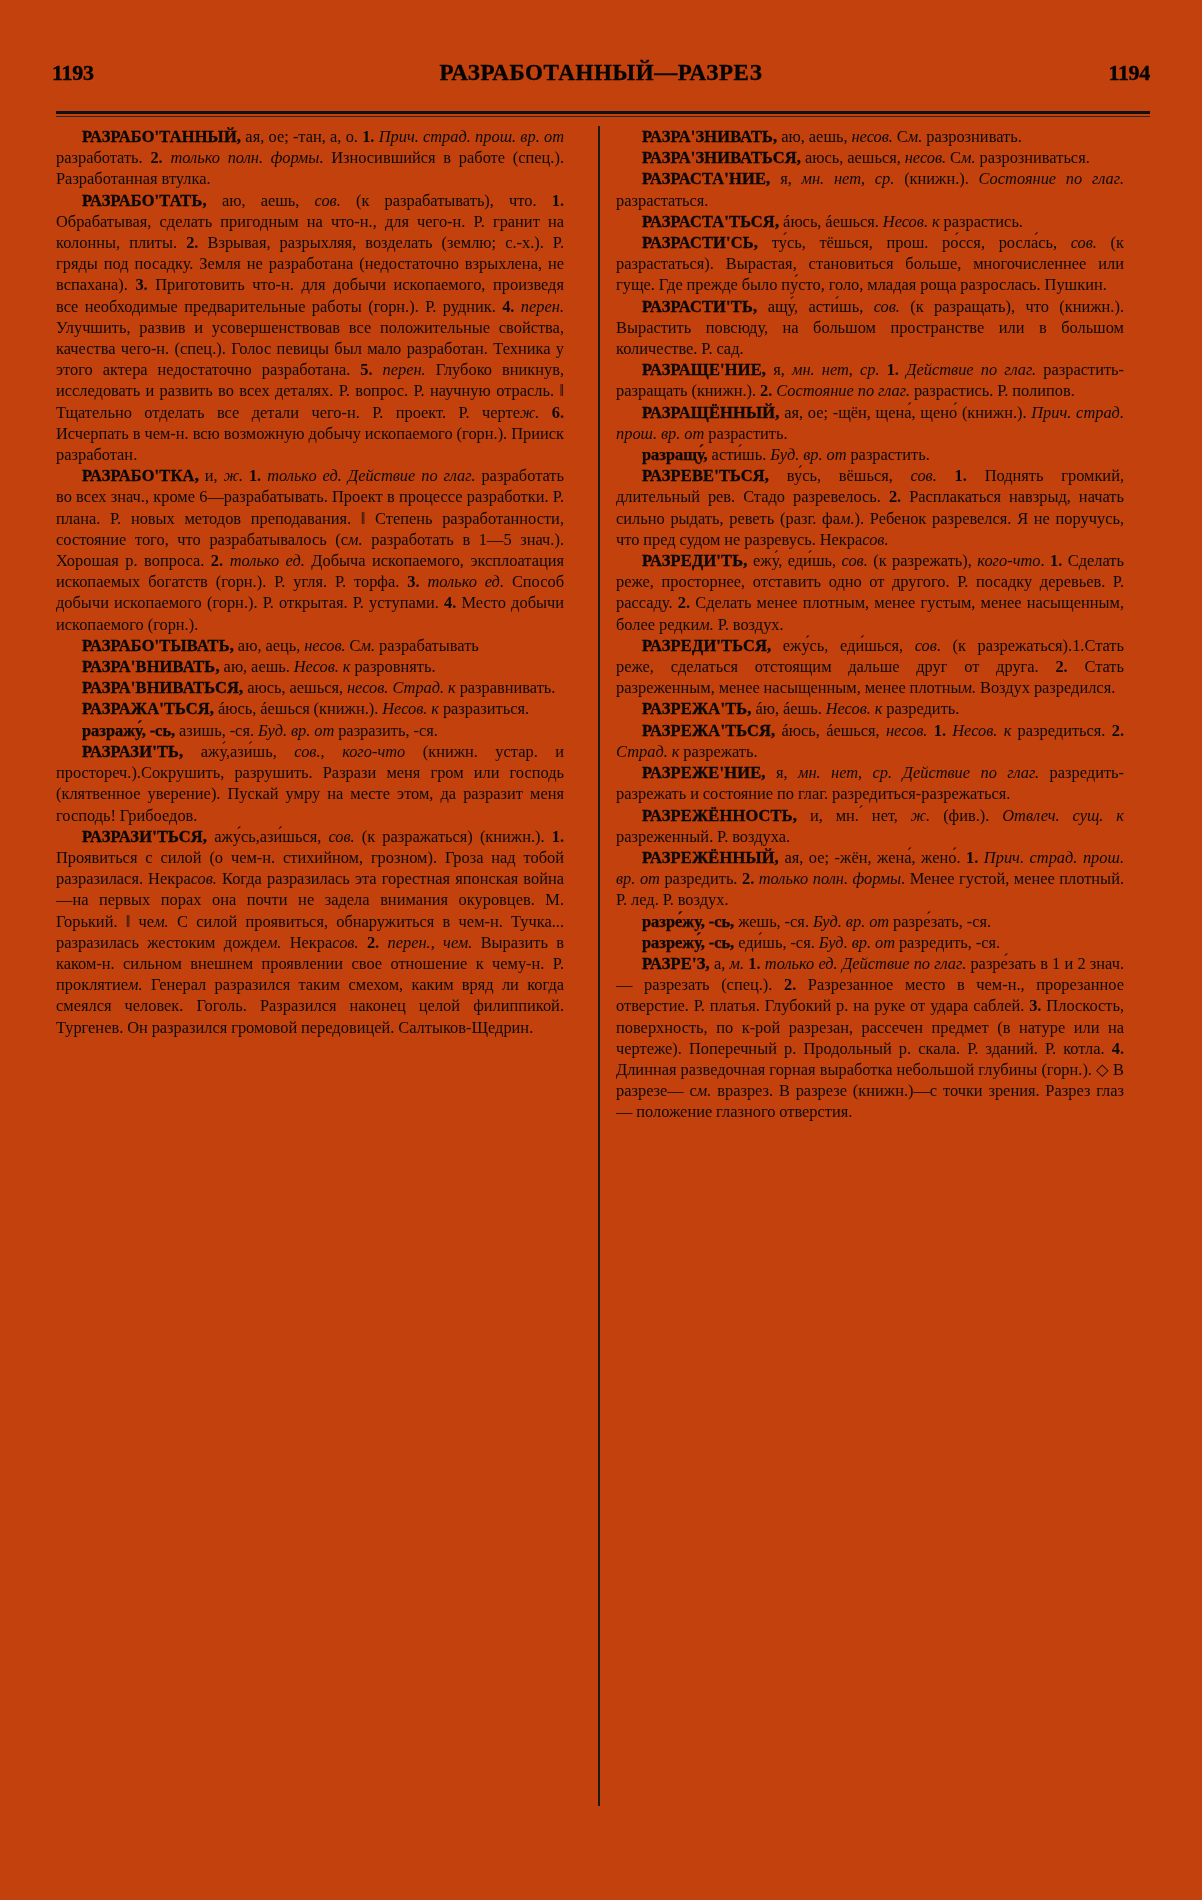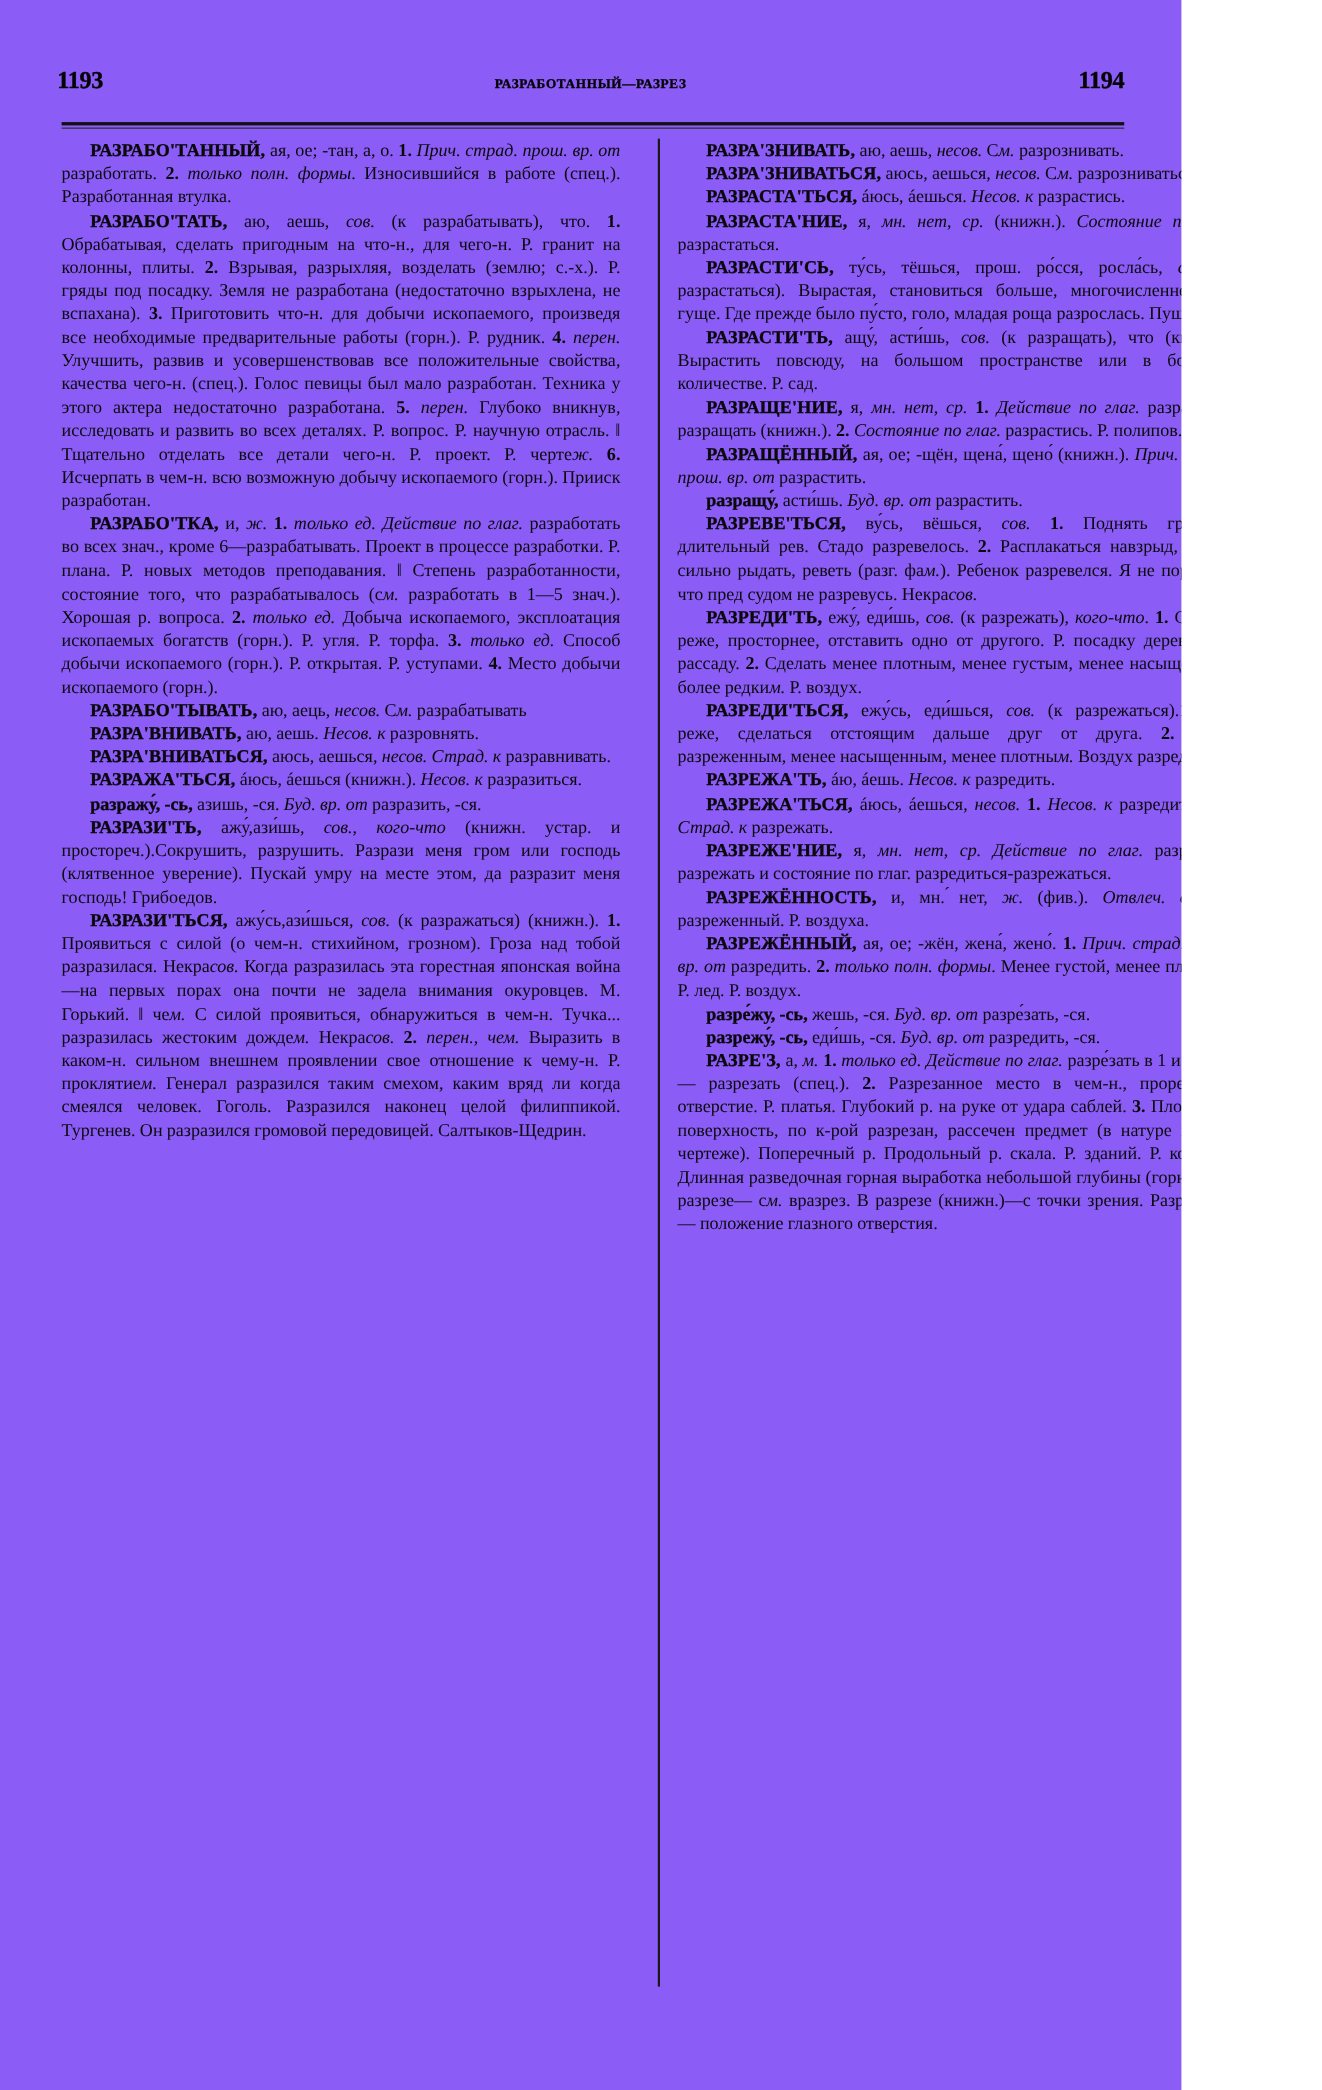--- a/index.html
+++ b/index.html
@@ -5,23 +5,23 @@
   html, body {
     margin: 0;
     padding: 0;
     background: #ffffff;
   }
   body {
     font-family: "Liberation Serif", "DejaVu Serif", serif;
   }
   .page {
     position: relative;
-    width: 1074px;
+    width: 1202px;
     height: 1900px;
-    background: #8b5cf6;
+    background: #c2410c;
     overflow: hidden;
     box-sizing: border-box;
   }
 
   
   .running-head {
     position: absolute;
     left: 52px;
     right: 52px;
     top: 60px;
@@ -33,21 +33,21 @@
   }
   .folio {
     font-weight: bold;
     font-size: 22px;
     letter-spacing: -0.3px;
     color: #050505;
     -webkit-text-stroke: 0.35px #000;
   }
   .head-title {
     font-weight: bold;
-    font-size: 12px;
+    font-size: 23px;
     letter-spacing: 0.6px;
     color: #050505;
     -webkit-text-stroke: 0.3px #000;
     white-space: nowrap;
   }
 
   
   .rule-top {
     position: absolute;
     left: 56px;
@@ -134,22 +134,22 @@
         <p class="entry"><span class="hw">РАЗРА'ВНИВАТЬ,</span><span> аю, аешь. <i>Не<i>сов.</i> к</i> разровнять.</span></p>
         <p class="entry"><span class="hw">РАЗРА'ВНИВАТЬСЯ,</span><span> аюсь, аешься, <i>не<i>сов.</i></i> <i>Страд. к</i> разравнивать.</span></p>
         <p class="entry"><span class="hw">РАЗРАЖА'ТЬСЯ,</span><span> áюсь, áешься (книжн.). <i>Не<i>сов.</i> к</i> разразиться.</span></p>
         <p class="entry"><span class="hw-lc">разражу́, -сь,</span><span> азишь, -ся. <i>Буд. вр. от</i> разразить, -ся.</span></p>
         <p class="entry"><span class="hw">РАЗРАЗИ'ТЬ,</span><span> ажу́,ази́шь, <i>сов.</i>, <i>кого-что</i> (книжн. устар. и простореч.).Сокрушить, разрушить. Разрази меня гром или господь (клятвенное уверение). Пускай умру на месте этом, да разразит меня господь! Грибоедов.</span></p>
         <p class="entry"><span class="hw">РАЗРАЗИ'ТЬСЯ,</span><span> ажу́сь,ази́шься, <i>сов.</i> (к разражаться) (книжн.). <b>1.</b> Проявиться с силой (о чем-н. стихийном, грозном). Гроза над тобой разразилася. Некра<i>сов.</i> Когда разразилась эта горестная японская война—на первых порах она почти не задела внимания окуровцев. М. Горький. ‖ че<i>м.</i> С силой проявиться, обнаружиться в чем-н. Тучка... разразилась жестоким дожде<i>м.</i> Некра<i>сов.</i> <b>2.</b> <i>перен., че<i>м.</i></i> Выразить в каком-н. сильном внешнем проявлении свое отношение к чему-н. Р. проклятие<i>м.</i> Генерал разразился таким смехом, каким вряд ли когда смеялся человек. Гоголь. Разразился наконец целой филиппикой. Тургенев. Он разразился громовой передовицей. Салтыков-Щедрин.</span></p>
       </div>
     <div class="col" id="col-right">
         <p class="entry"><span class="hw">РАЗРА'ЗНИВАТЬ,</span><span> аю, аешь, <i>не<i>сов.</i></i> С<i>м.</i> разрознивать.</span></p>
         <p class="entry"><span class="hw">РАЗРА'ЗНИВАТЬСЯ,</span><span> аюсь, аешься, <i>не<i>сов.</i></i> С<i>м.</i> разрозниваться.</span></p>
+        <p class="entry"><span class="hw">РАЗРАСТА'НИЕ,</span><span> я, <i>мн. нет</i>, <i>ср.</i> (книжн.). <i>Состояние по глаг.</i> разрастаться.</span></p>
         <p class="entry"><span class="hw">РАЗРАСТА'ТЬСЯ,</span><span> áюсь, áешься. <i>Не<i>сов.</i> к</i> разрастись.</span></p>
-        <p class="entry"><span class="hw">РАЗРАСТА'НИЕ,</span><span> я, <i>мн. нет</i>, <i>ср.</i> (книжн.). <i>Состояние по глаг.</i> разрастаться.</span></p>
         <p class="entry"><span class="hw">РАЗРАСТИ'СЬ,</span><span> ту́сь, тёшься, прош. ро́сся, росла́сь, <i>сов.</i> (к разрастаться). Вырастая, становиться больше, многочисленнее или гуще. Где прежде было пу́сто, голо, младая роща разрослась. Пушкин.</span></p>
         <p class="entry"><span class="hw">РАЗРАСТИ'ТЬ,</span><span> ащу́, асти́шь, <i>сов.</i> (к разращать), что (книжн.). Вырастить повсюду, на большом пространстве или в большом количестве. Р. сад.</span></p>
         <p class="entry"><span class="hw">РАЗРАЩЕ'НИЕ,</span><span> я, <i>мн. нет</i>, <i>ср.</i> <b>1.</b> <i>Действие по глаг.</i> разрастить-разращать (книжн.). <b>2.</b> <i>Состояние по глаг.</i> разрастись. Р. полипов.</span></p>
         <p class="entry"><span class="hw">РАЗРАЩЁННЫЙ,</span><span> ая, ое; -щён, щена́, щено́ (книжн.). <i>Прич. страд. прош. вр. от</i> разрастить.</span></p>
         <p class="entry"><span class="hw-lc">разращу́,</span><span> асти́шь. <i>Буд. вр. от</i> разрастить.</span></p>
         <p class="entry"><span class="hw">РАЗРЕВЕ'ТЬСЯ,</span><span> ву́сь, вёшься, <i>сов.</i> <b>1.</b> Поднять громкий, длительный рев. Стадо разревелось. <b>2.</b> Расплакаться навзрыд, начать сильно рыдать, реветь (разг. фа<i>м.</i>). Ребенок разревелся. Я не поручусь, что пред судом не разревусь. Некра<i>сов.</i></span></p>
         <p class="entry"><span class="hw">РАЗРЕДИ'ТЬ,</span><span> ежу́, еди́шь, <i>сов.</i> (к разрежать), <i>кого-что</i>. <b>1.</b> Сделать реже, просторнее, отставить одно от другого. Р. посадку деревьев. Р. рассаду. <b>2.</b> Сделать менее плотным, менее густым, менее насыщенным, более редки<i>м.</i> Р. воздух.</span></p>
         <p class="entry"><span class="hw">РАЗРЕДИ'ТЬСЯ,</span><span> ежу́сь, еди́шься, <i>сов.</i> (к разрежаться).1.Стать реже, сделаться отстоящим дальше друг от друга. <b>2.</b> Стать разреженным, менее насыщенным, менее плотны<i>м.</i> Воздух разредился.</span></p>
         <p class="entry"><span class="hw">РАЗРЕЖА'ТЬ,</span><span> áю, áешь. <i>Не<i>сов.</i> к</i> разредить.</span></p>
         <p class="entry"><span class="hw">РАЗРЕЖА'ТЬСЯ,</span><span> áюсь, áешься, <i>не<i>сов.</i></i> <b>1.</b> <i>Не<i>сов.</i> к</i> разредиться. <b>2.</b> <i>Страд. к</i> разрежать.</span></p>

